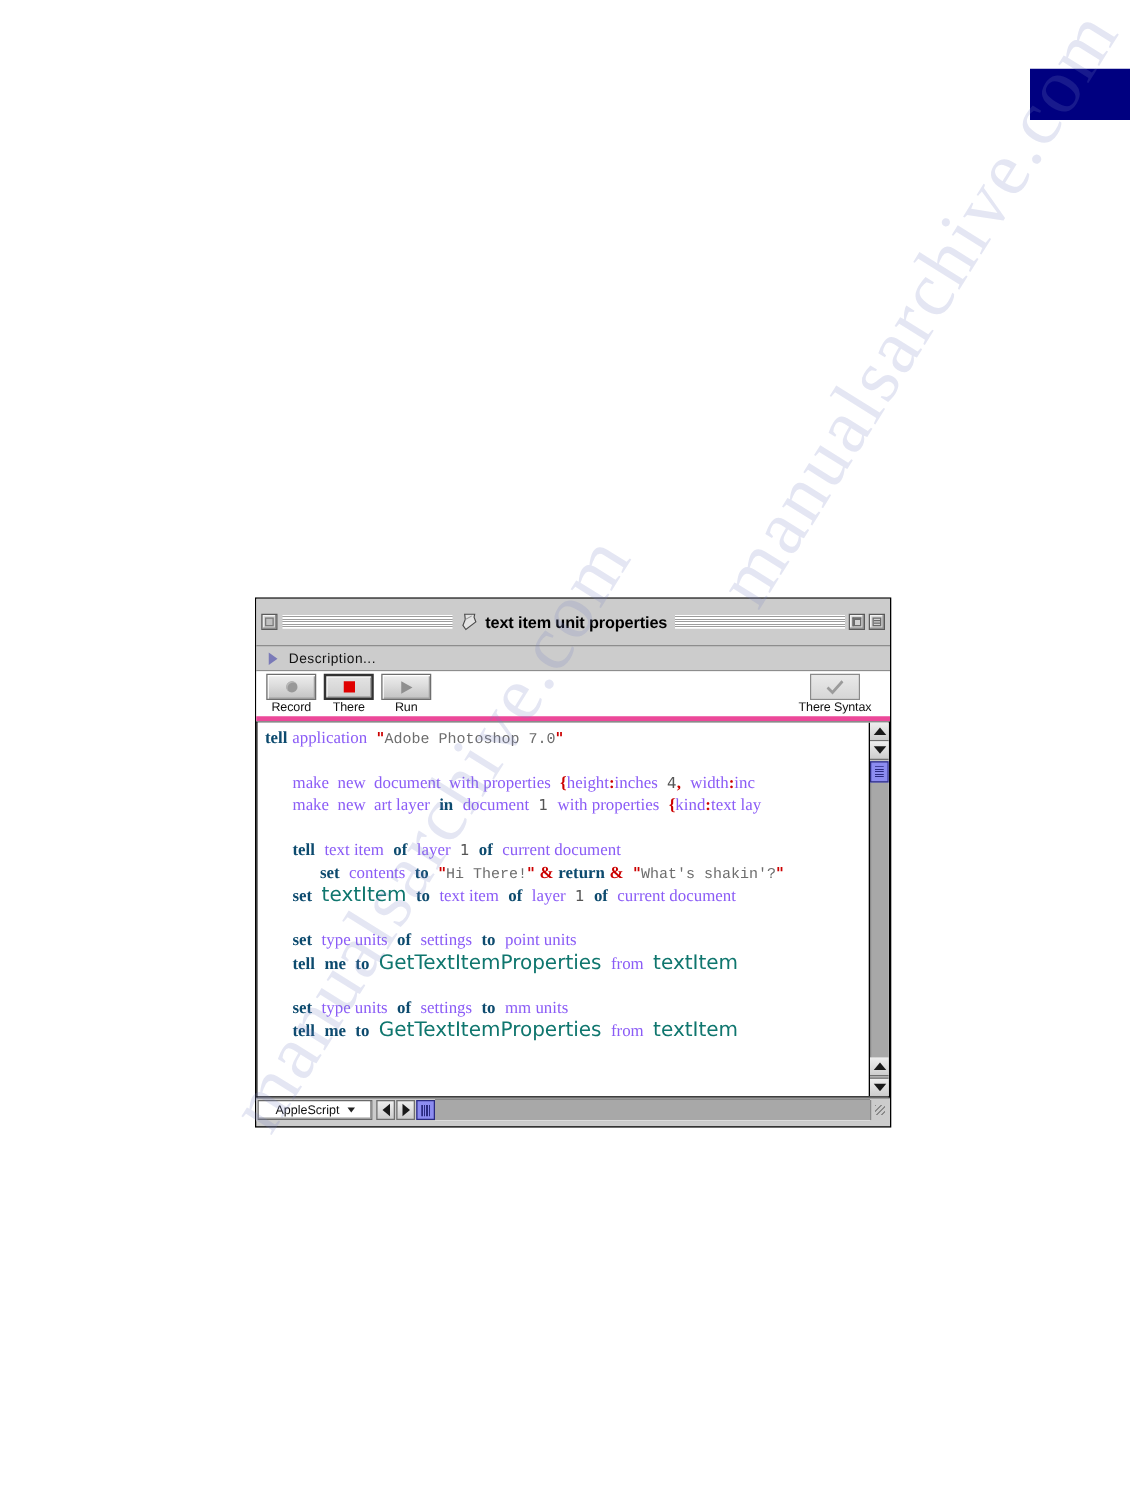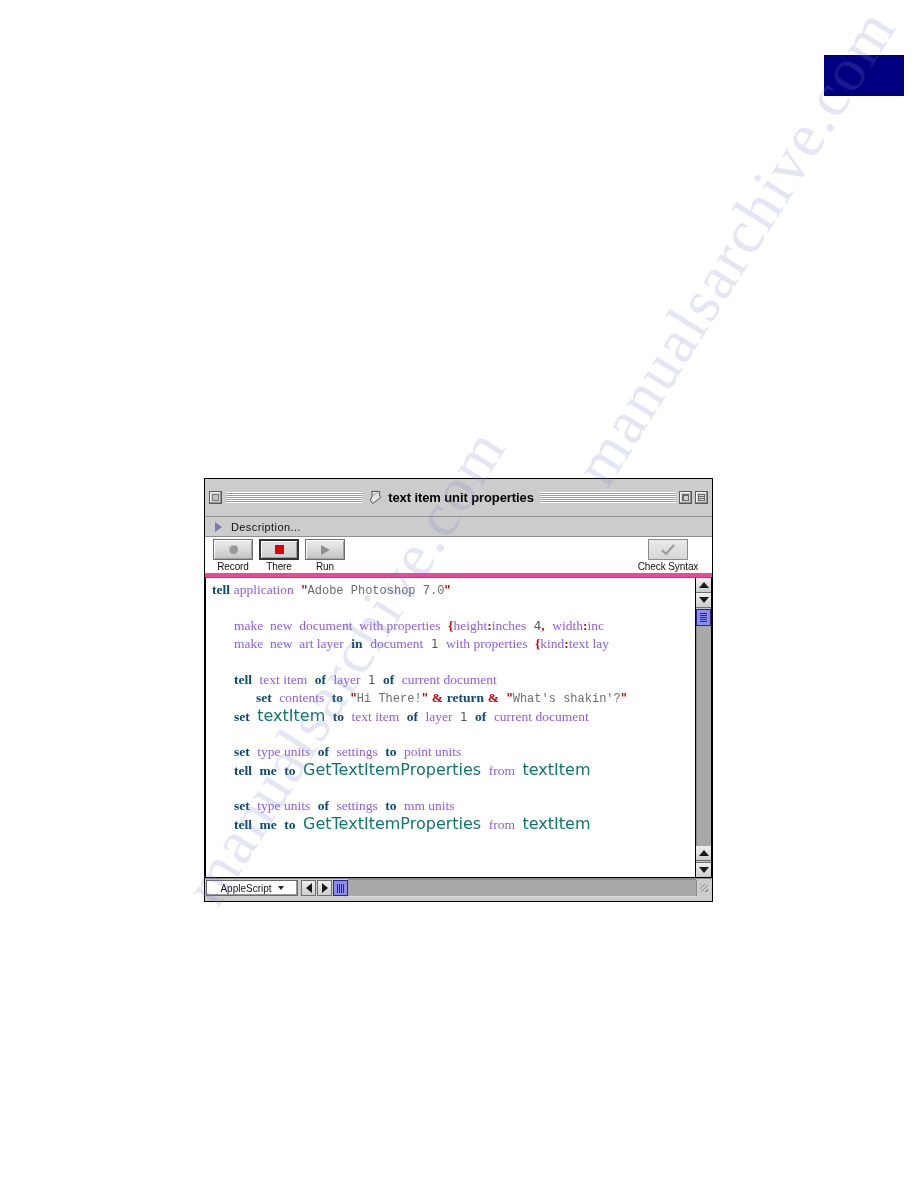--- a/index.html
+++ b/index.html
@@ -467,21 +467,21 @@
         <span class="tool-label">Run</span>
       </div>
     </div>
 
     <div id="check-syntax-group">
       <div class="check-btn">
         <svg class="check-mark" viewBox="0 0 14 12">
           <path d="M1 6 L5 10 L13 1" stroke="#9b9b9b" stroke-width="2.2" fill="none"></path>
         </svg>
       </div>
-      <span class="tool-label">Check Syntax</span>
+      <span class="tool-label">There Syntax</span>
     </div>
   </div>
 
   <div id="script-area">
     <div id="code">
         <div class="line"><span class="kw">tell</span>&nbsp;<span class="lang">application</span>&nbsp;&nbsp;<span class="q">"</span><span class="str">Adobe&nbsp;Photoshop&nbsp;7.0</span><span class="q">"</span></div>
         <div class="line blank">&nbsp;</div>
         <div class="line ind1"><span class="lang">make&nbsp;&nbsp;new&nbsp;&nbsp;document&nbsp;&nbsp;with&nbsp;properties</span>&nbsp;&nbsp;<span class="op">{</span><span class="lang">height</span><span class="op">:</span><span class="lang">inches</span>&nbsp;&nbsp;<span class="num">4</span><span class="op">,</span>&nbsp;&nbsp;<span class="lang">width</span><span class="op">:</span><span class="lang">inc</span></div>
         <div class="line ind1"><span class="lang">make&nbsp;&nbsp;new&nbsp;&nbsp;art&nbsp;layer</span>&nbsp;&nbsp;<span class="kw">in</span>&nbsp;&nbsp;<span class="lang">document</span>&nbsp;&nbsp;<span class="num">1</span>&nbsp;&nbsp;<span class="lang">with&nbsp;properties</span>&nbsp;&nbsp;<span class="op">{</span><span class="lang">kind</span><span class="op">:</span><span class="lang">text&nbsp;lay</span></div>
         <div class="line blank">&nbsp;</div>

